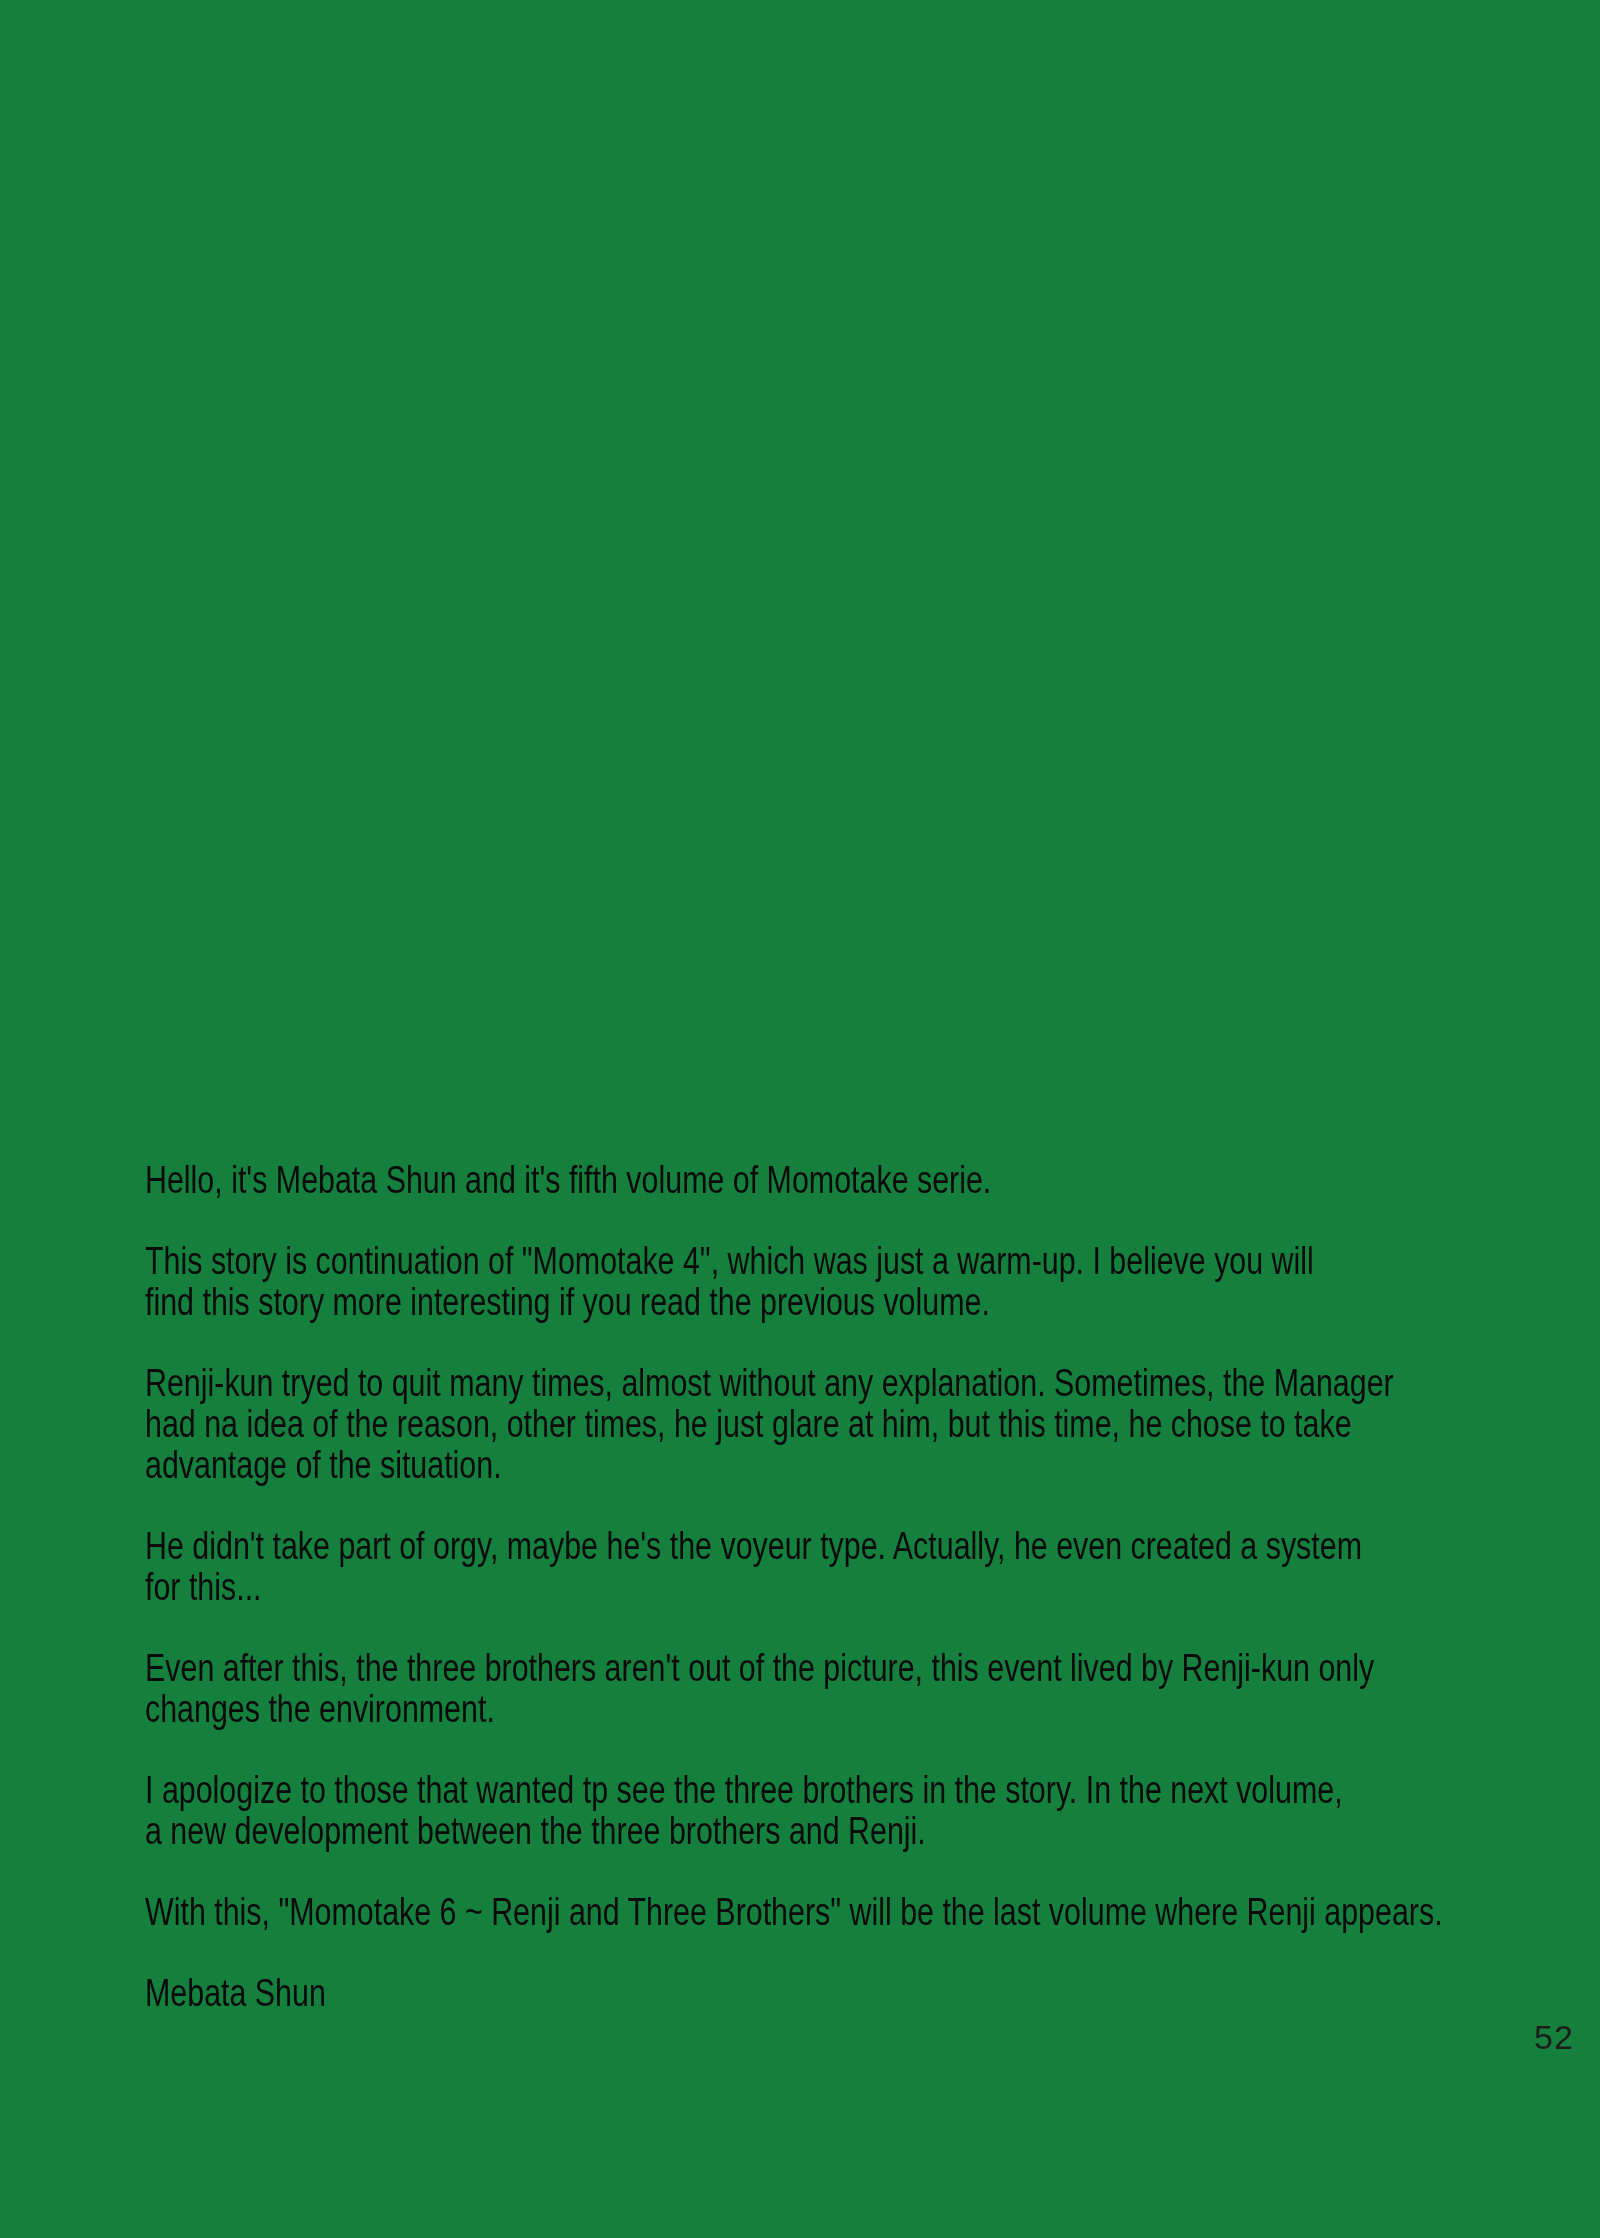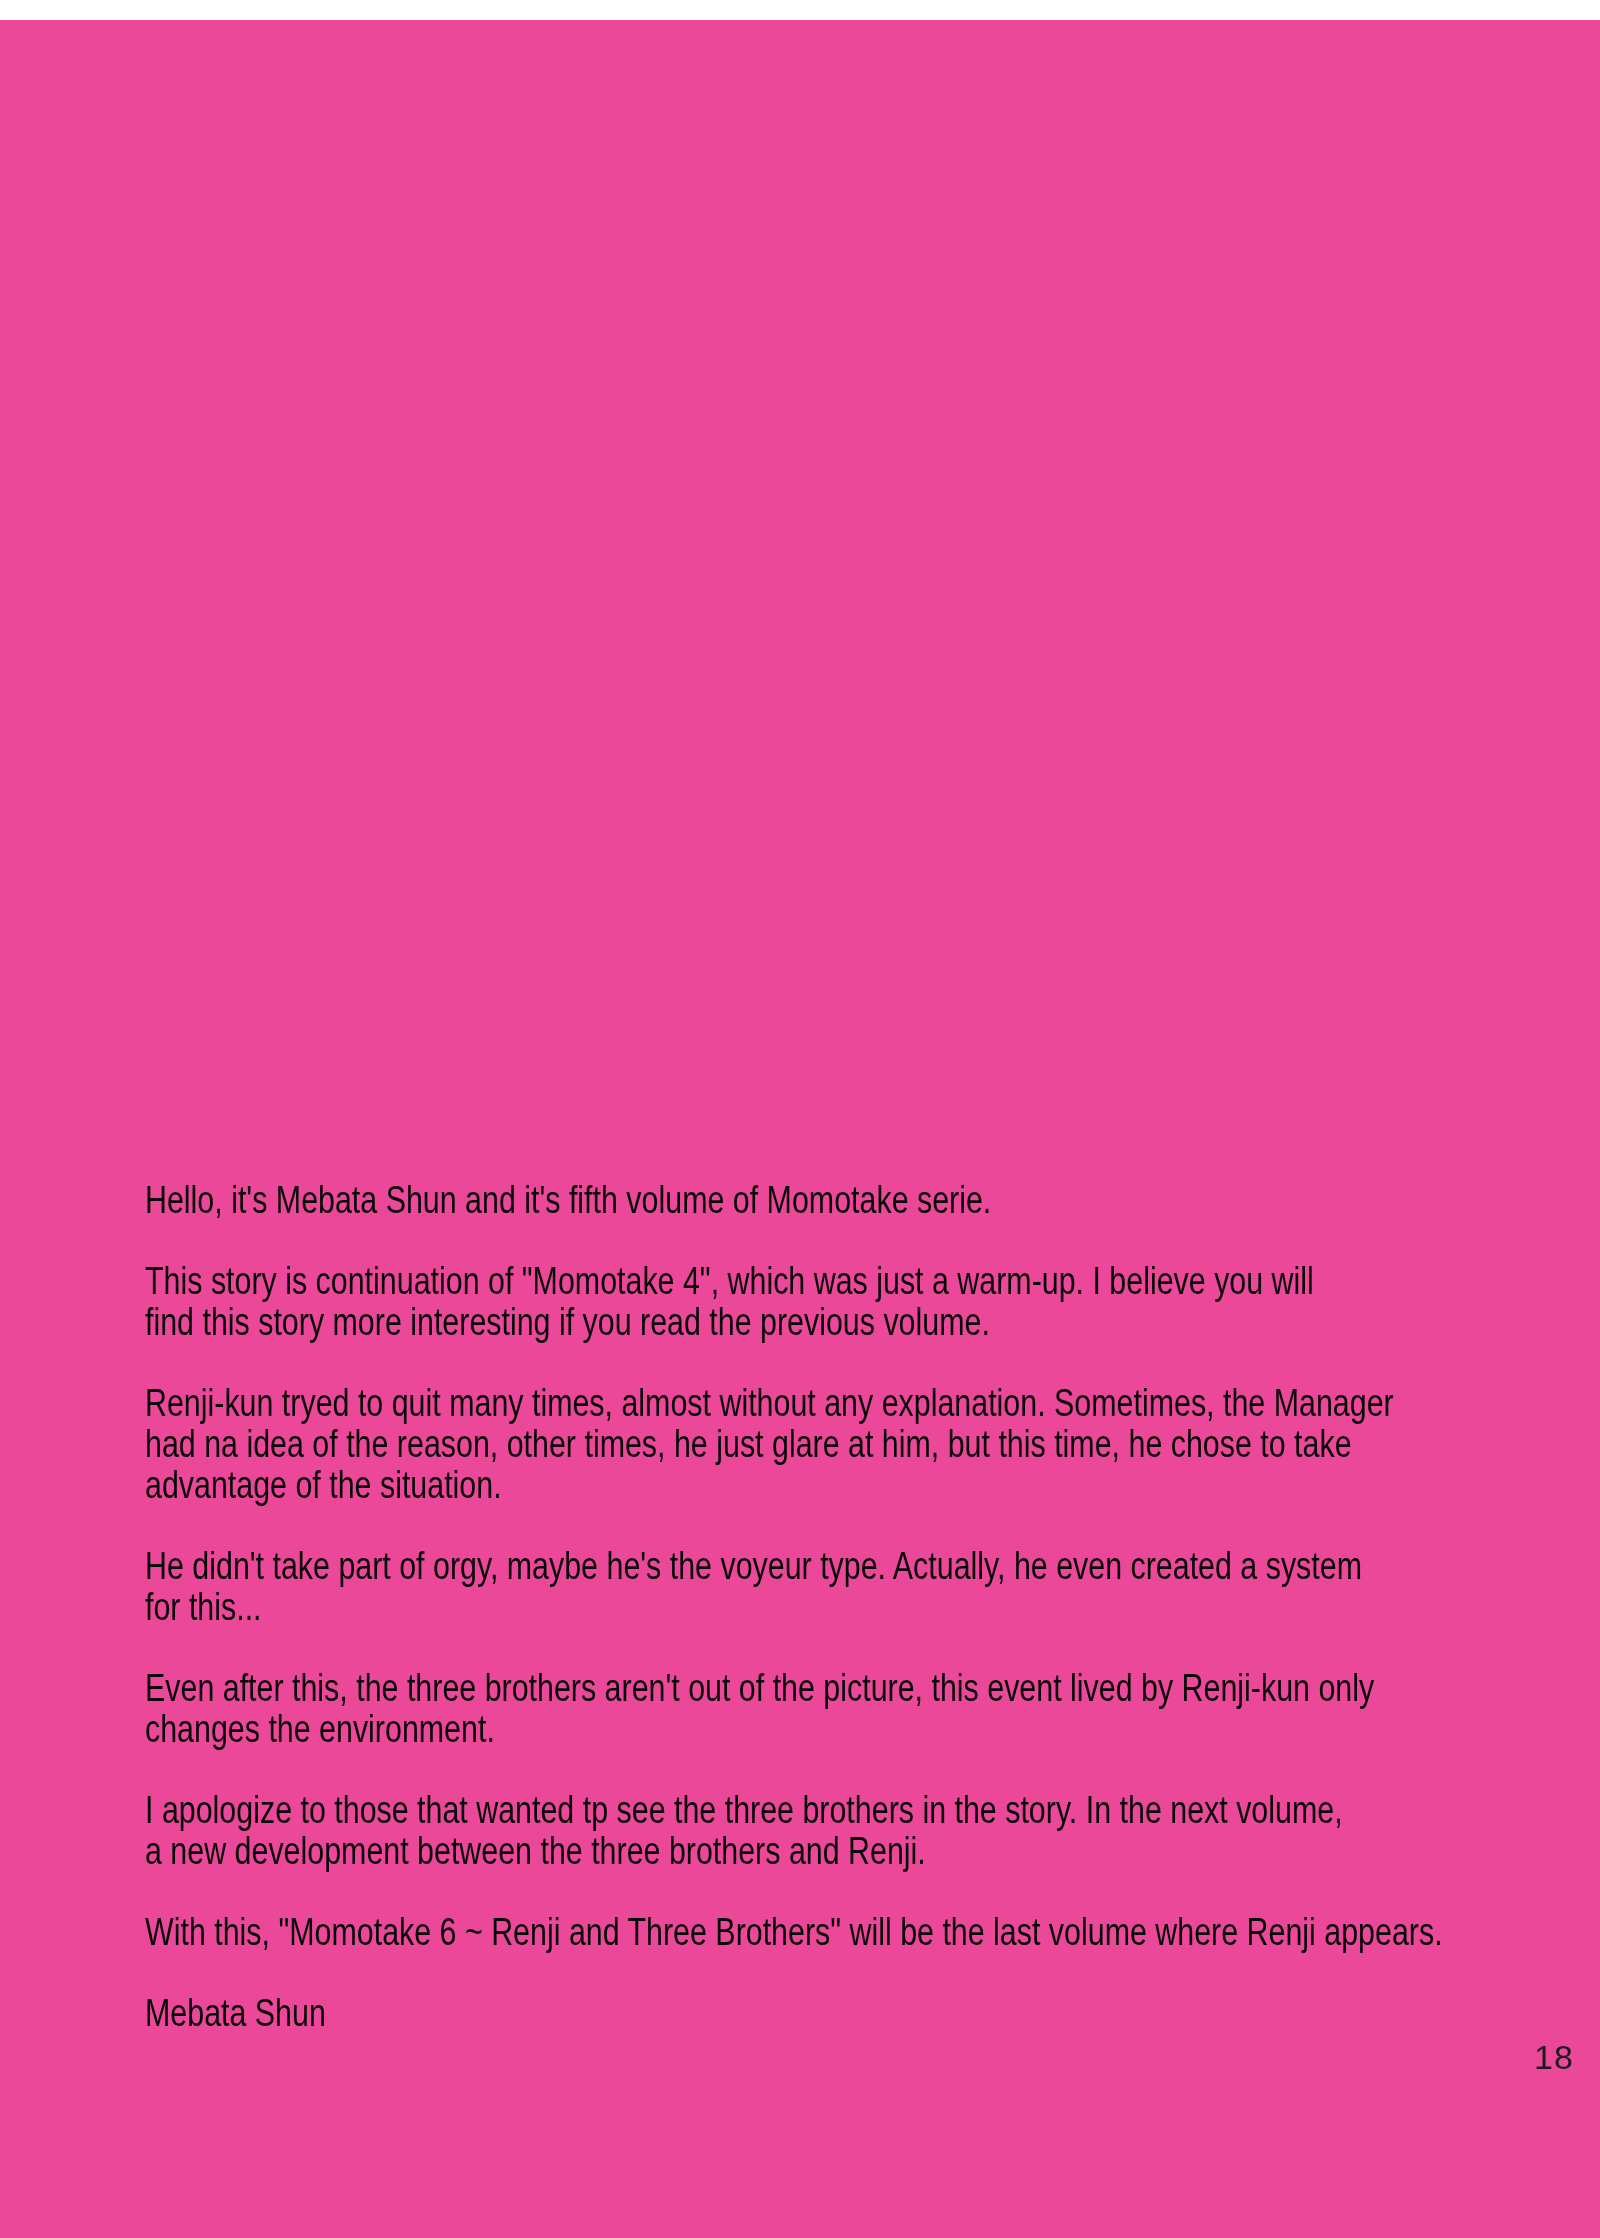--- a/index.html
+++ b/index.html
@@ -10,22 +10,21 @@
     width: 1600px;
     height: 2238px;
     background: #ffffff;
     position: relative;
     overflow: hidden;
     font-family: "Liberation Sans", sans-serif;
   }
   .page {
     position: absolute;
     inset: 0;
-    background: #ec4899;
-    margin-top: 20px;
+    background: #15803d;
   }
   .afterword-text {
     position: absolute;
     left: 145px;
     top: 1160px;
     width: 1800px;
     transform: scaleX(0.8);
     transform-origin: left top;
     color: #0a0a0a;
     font-size: 38px;
@@ -61,15 +60,15 @@
     <p>He didn't take part of orgy, maybe he's the voyeur type. Actually, he even created a system
 for this...</p>
     <p>Even after this, the three brothers aren't out of the picture, this event lived by Renji-kun only
 changes the environment.</p>
     <p>I apologize to those that wanted tp see the three brothers in the story. In the next volume,
 a new development between the three brothers and Renji.</p>
     <p>With this, "Momotake 6 ~ Renji and Three Brothers" will be the last volume where Renji appears.</p>
     <p>Mebata Shun</p>
   </div>
 
-  <div class="page-number">18</div>
+  <div class="page-number">52</div>
 
 </div>
 
 </body></html>

